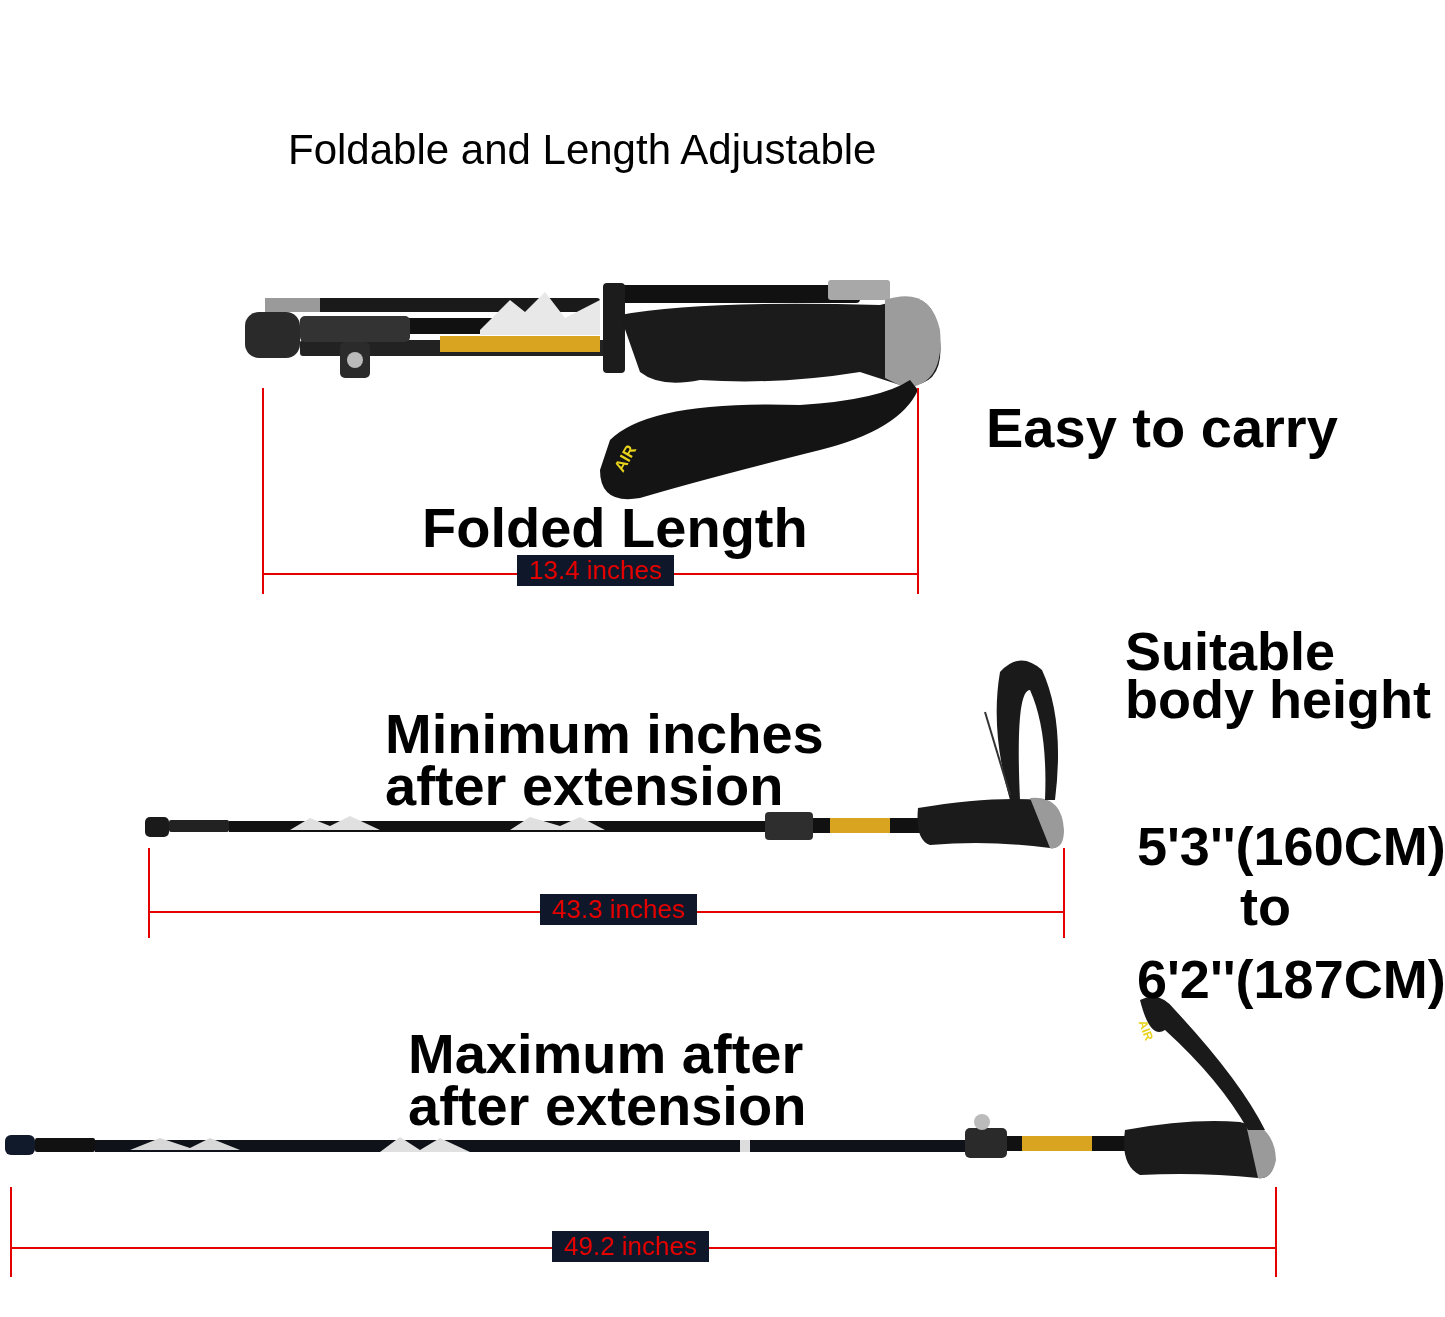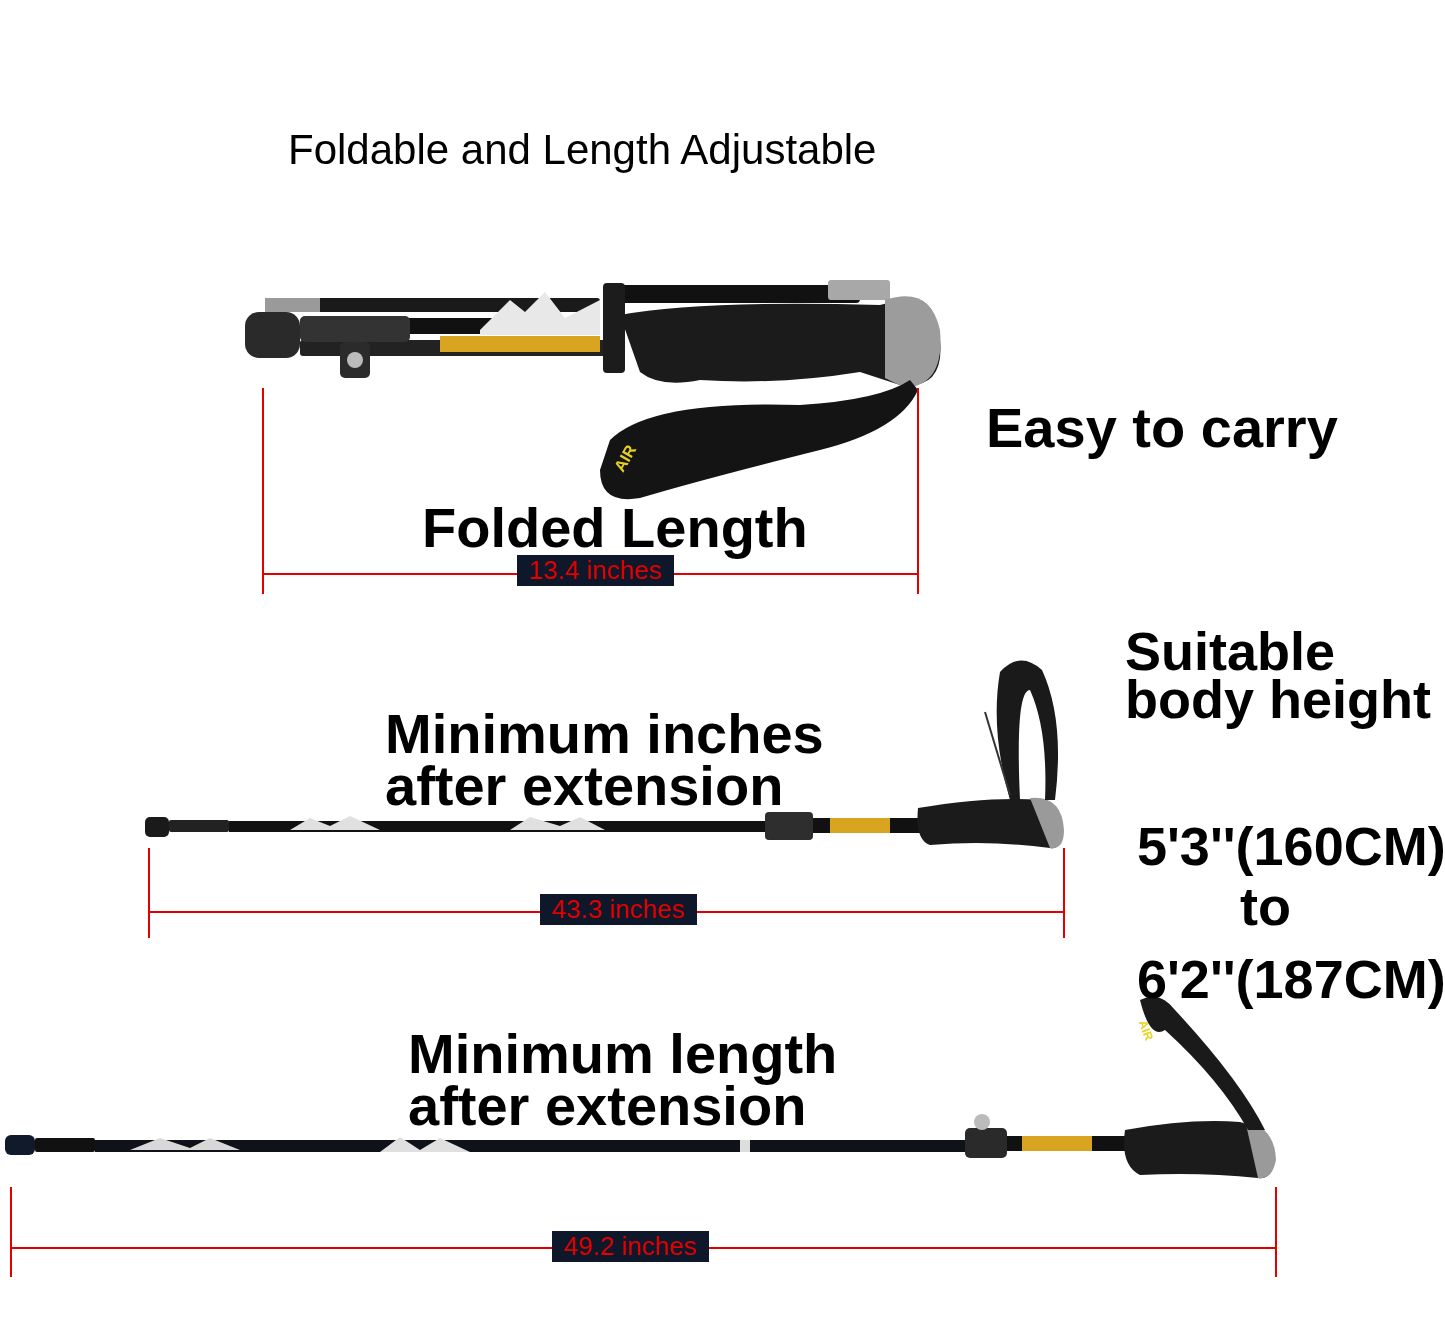--- a/index.html
+++ b/index.html
@@ -85,21 +85,21 @@
 </svg>
 
 <div class="abs bold label-lg" style="left:422px; top:502px;">Folded Length</div>
 <div class="abs measure-text" style="left:517px; top:555px;">13.4 inches</div>
 <div class="abs bold label-lg" style="left:986px; top:402px;text-align:center;">Easy to carry</div>
 
 <div class="abs bold label-lg" style="left:385px; top:708px;">Minimum inches</div>
 <div class="abs bold label-lg" style="left:385px; top:760px;">after extension</div>
 <div class="abs measure-text" style="left:540px; top:894px;">43.3 inches</div>
 
-<div class="abs bold label-lg" style="left:408px; top:1028px;">Minimum length</div>
+<div class="abs bold label-lg" style="left:408px; top:1028px;">Maximum after</div>
 <div class="abs bold label-lg" style="left:408px; top:1080px;">after extension</div>
 <div class="abs measure-text" style="left:552px; top:1231px;">49.2 inches</div>
 
 <div class="abs bold label-sm" style="left:1125px; top:627px;">Suitable</div>
 <div class="abs bold label-sm" style="left:1125px; top:675px;">body height</div>
 <div class="abs bold label-sm" style="left:1137px; top:798px;margin-top:24px;">5'3''(160CM)</div>
 <div class="abs bold label-sm" style="left:1240px; top:882px;">to</div>
 <div class="abs bold label-sm" style="left:1137px; top:955px;">6'2''(187CM)</div>
 
 </body></html>

